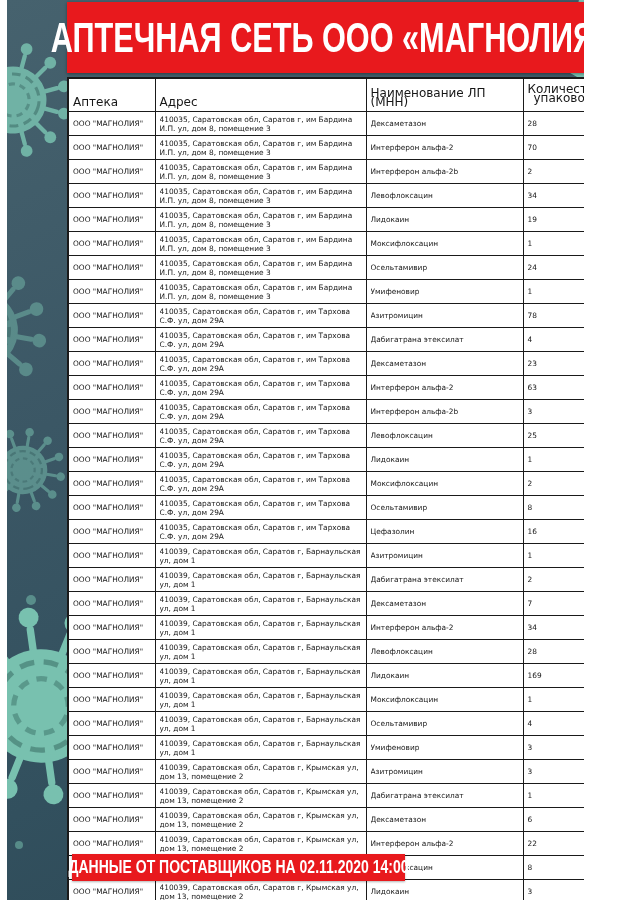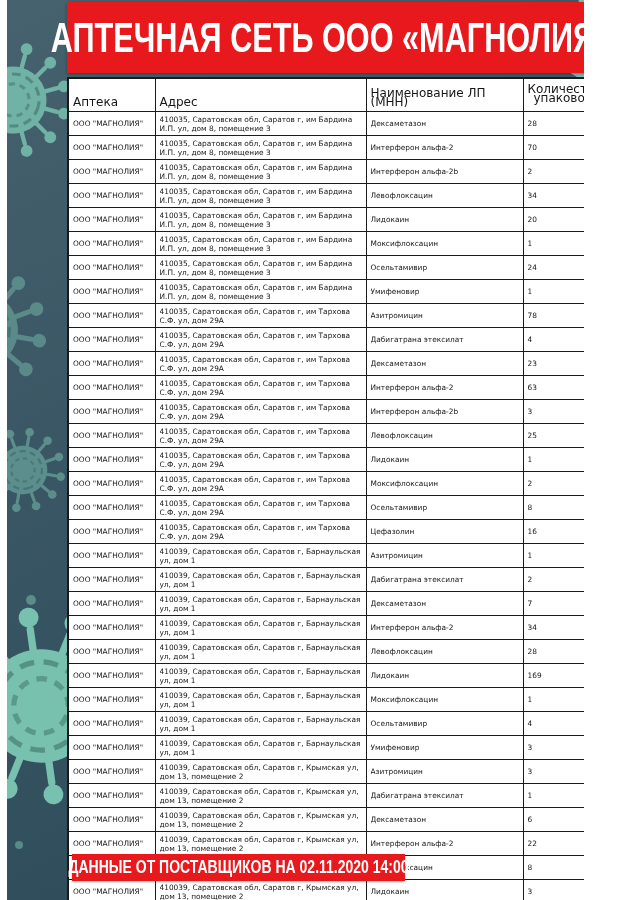--- a/index.html
+++ b/index.html
@@ -186,21 +186,21 @@
       <td class="cell-pharm">
             <div>ООО "МАГНОЛИЯ"</div>
           </td>
       <td class="cell-addr">
             <div>410035, Саратовская обл, Саратов г, им Бардина И.П. ул, дом 8, помещение 3</div>
           </td>
       <td class="cell-drug">
             <div>Лидокаин</div>
           </td>
       <td class="cell-qty">
-            <div>20</div>
+            <div>19</div>
           </td>
     </tr>
         <tr>
       <td class="cell-pharm">
             <div>ООО "МАГНОЛИЯ"</div>
           </td>
       <td class="cell-addr">
             <div>410035, Саратовская обл, Саратов г, им Бардина И.П. ул, дом 8, помещение 3</div>
           </td>
       <td class="cell-drug">

